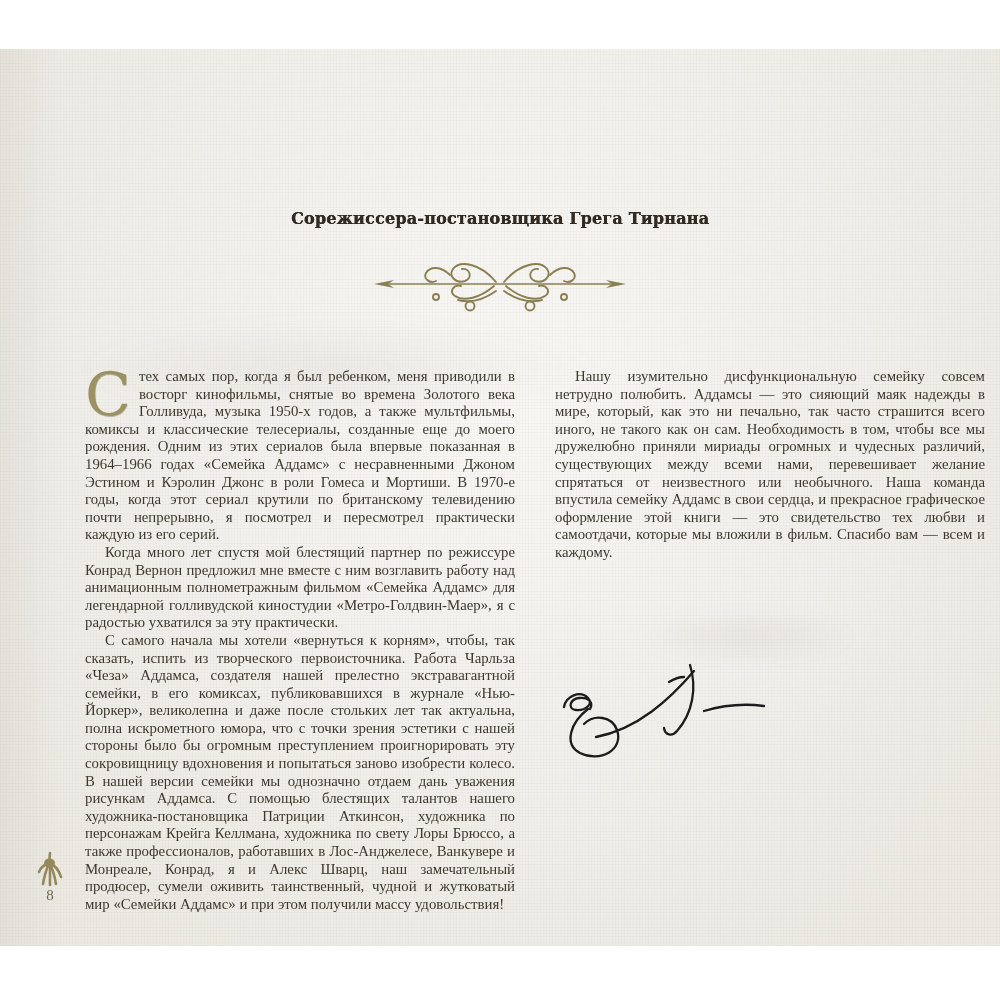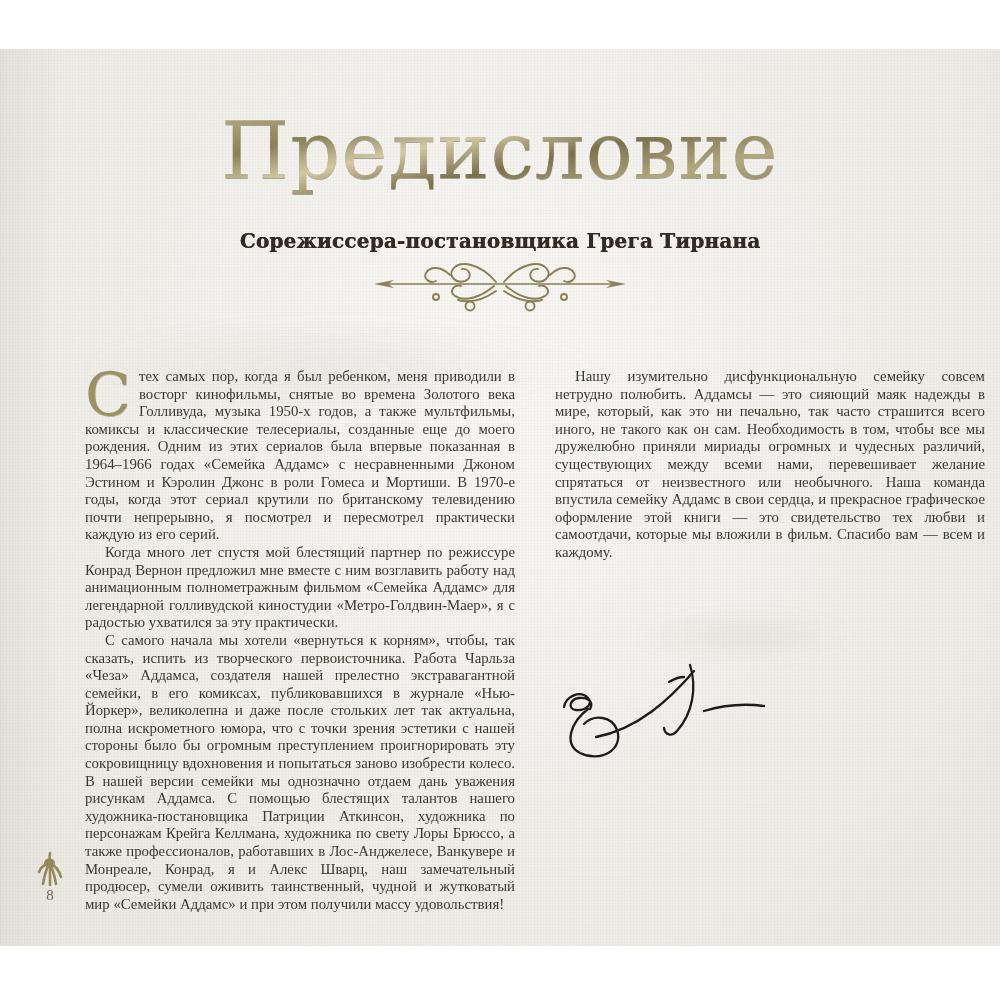--- a/index.html
+++ b/index.html
@@ -30,23 +30,22 @@
     display:inline-block;
     font-family:"DejaVu Serif",serif;
     font-size:78px;line-height:1.15;letter-spacing:1px;
     background:linear-gradient(168deg,#b6ac82 4%,#8a8057 24%,#d2c9a3 40%,#7b714c 58%,#b2a87e 78%,#8d835e 100%);
     -webkit-background-clip:text;background-clip:text;color:transparent;
     filter:drop-shadow(0.6px 1px 0.4px rgba(80,72,45,0.45));
   }
   .subtitle{
     position:absolute;top:160px;left:0;width:1000px;text-align:center;
     font-family:"DejaVu Serif",serif;font-weight:bold;
-    font-size:20px;color:#322b23;letter-spacing:0.2px;
+    font-size:16px;color:#322b23;letter-spacing:0.2px;
     text-shadow:0.4px 0 0 #322b23;
-    margin-top:20px;
   }
   .flourish{position:absolute;top:204px;left:0;width:1000px;text-align:center;}
   .flourish svg{width:256px;height:62px;}
 
   
   .col{
     position:absolute;top:319px;width:430px;
     font-size:14.8px;line-height:17.6px;color:#3c382e;
     text-align:justify;
   }
@@ -76,23 +75,20 @@
 </style>
 </head>
 <body>
 
 <div class="canvas">
   <div class="page">
 
     <div class="ghost ghost-1"></div>
     <div class="ghost ghost-2"></div>
 
-    <div class="title">
-      <span class="title-text">Предисловие</span>
-    </div>
 
     <div class="subtitle">Сорежиссера-постановщика Грега Тирнана</div>
 
     <div class="flourish">
       <svg viewBox="0 0 256 62" aria-hidden="true">
         <line x1="14" y1="31" x2="242" y2="31" stroke="#8a7f52" stroke-width="1.6"></line>
         <path d="M2,31 L22,27 L16,31 L22,35 Z" fill="#8a7f52"></path>
         <path d="M254,31 L234,27 L240,31 L234,35 Z" fill="#8a7f52"></path>
         <g id="curlL" stroke="#8a7f52" fill="none" stroke-width="1.9" stroke-linecap="round">
           <path d="M124,29 C108,10 88,7 81,16 c-5,7 3,15 12,12 c8,-3 5,-13 -3,-12"></path>

